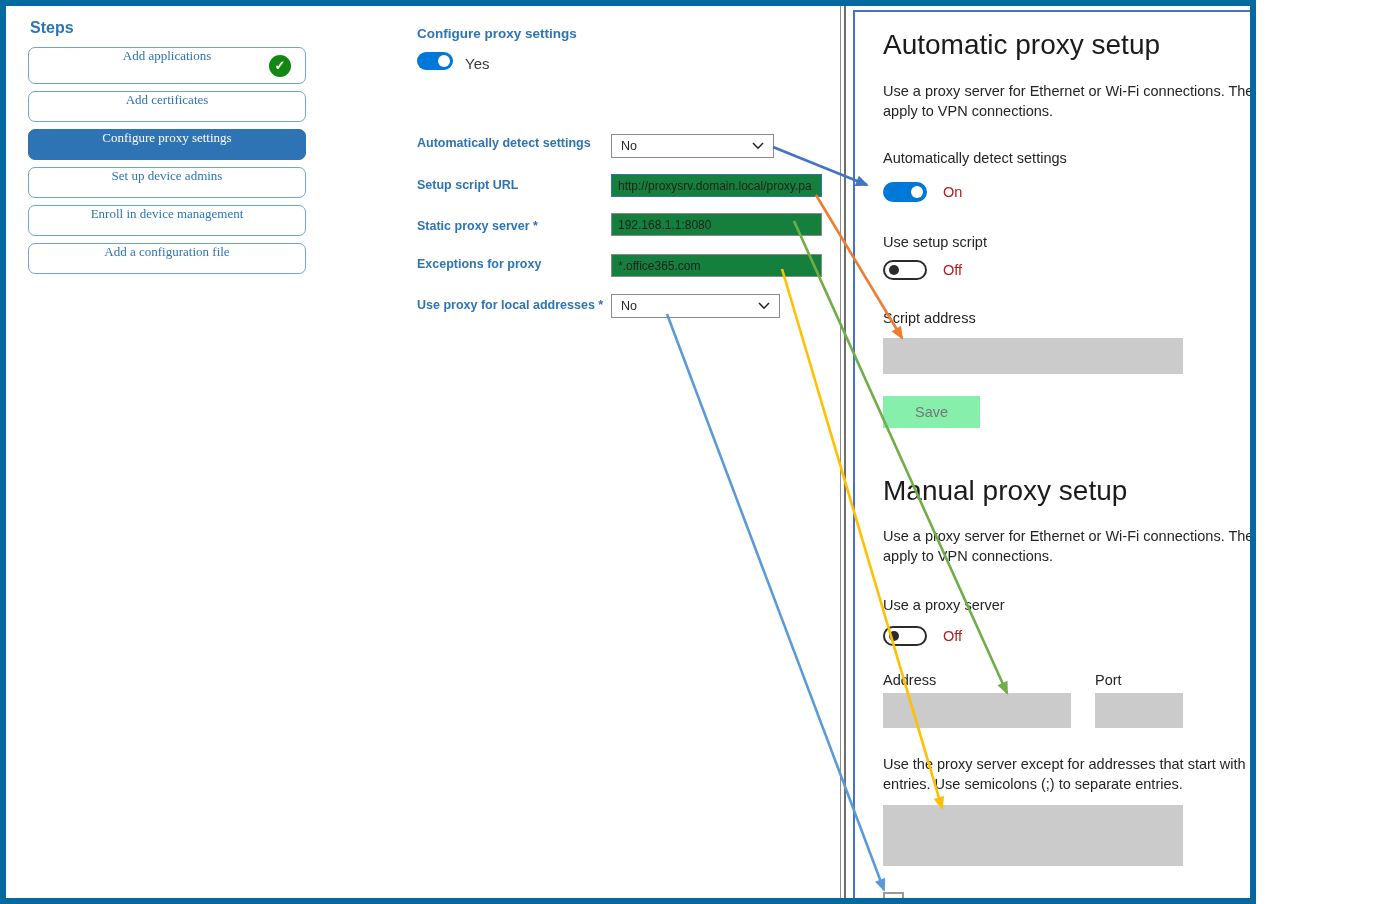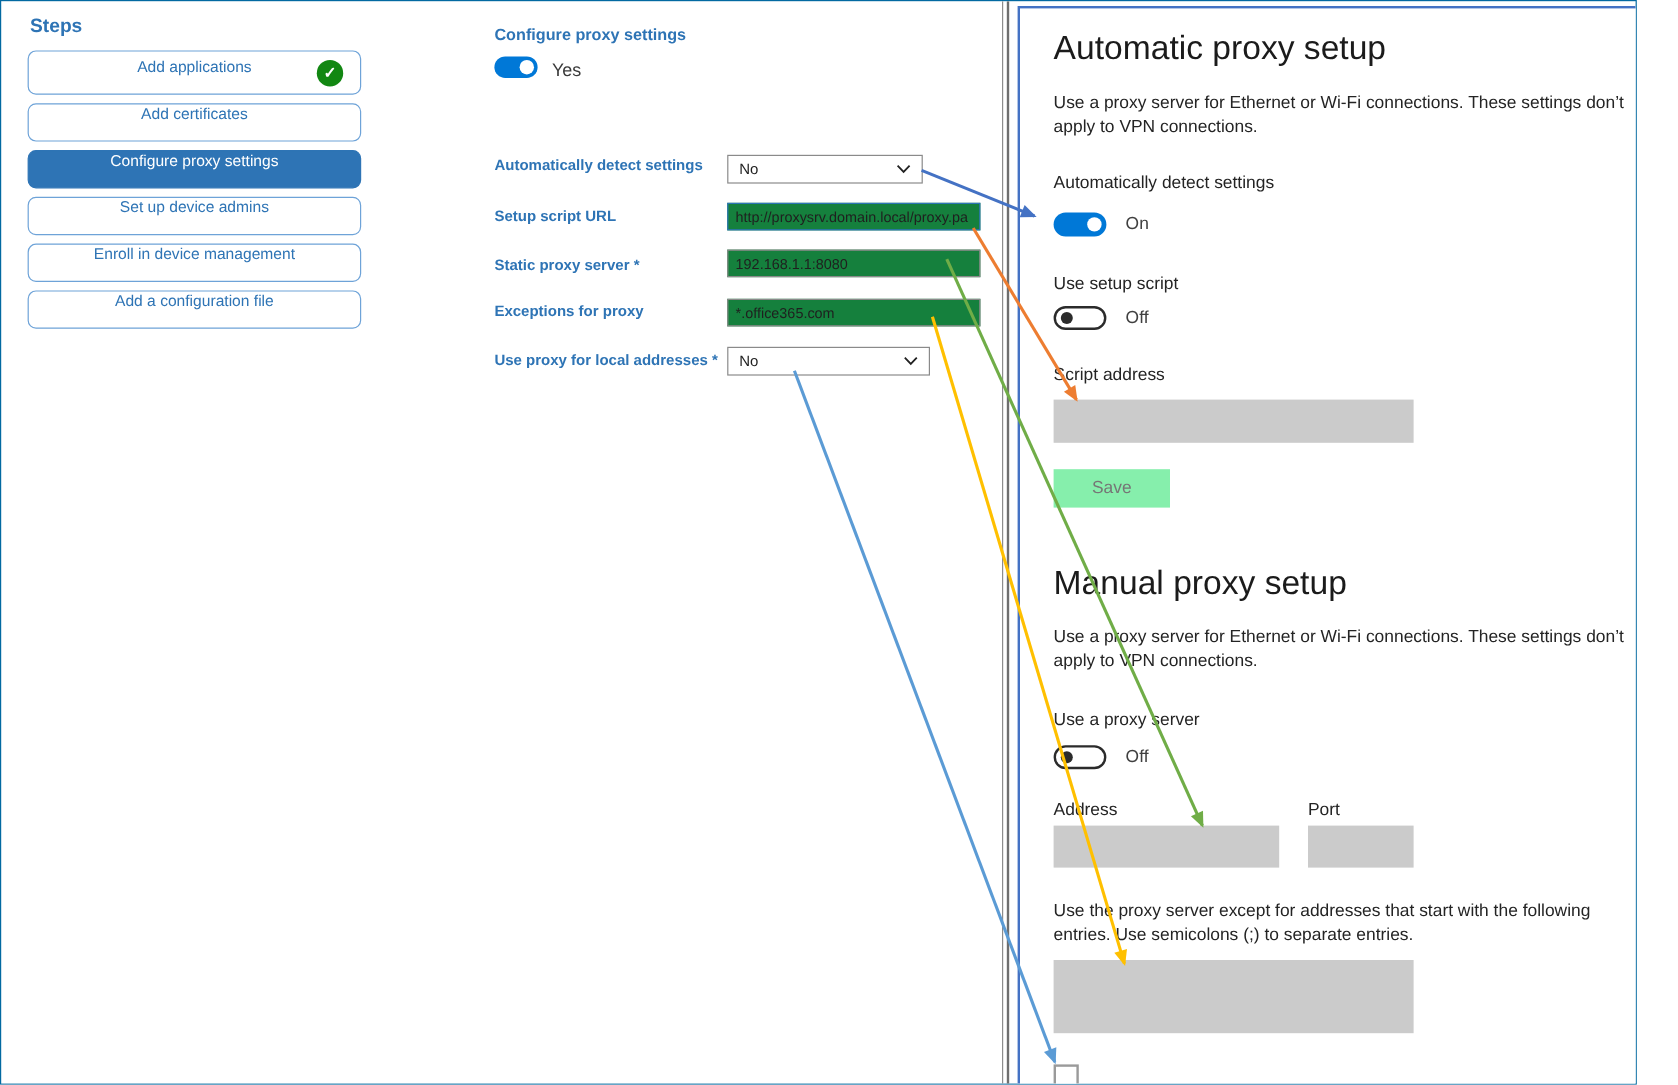--- a/index.html
+++ b/index.html
@@ -1,24 +1,24 @@
 <!DOCTYPE html>
 <html><head>
 <meta charset="utf-8">
 <style>
   html,body{margin:0;padding:0;background:#fff;}
-  .screen{position:relative;width:1364px;height:904px;box-sizing:border-box;
-    border:1px solid #0369a1;overflow:hidden;background:#fff;
+  .screen{position:relative;width:1256px;height:904px;box-sizing:border-box;
+    border:6px solid #0369a1;overflow:hidden;background:#fff;
     font-family:"Liberation Sans",sans-serif;}
   
   .steps-title{position:absolute;left:24px;top:13px;font-size:16px;font-weight:700;color:#2E74B5;}
   .steps-list{position:absolute;left:22px;top:41px;width:278px;display:flex;flex-direction:column;gap:7px;}
   .step{position:relative;height:31px;border:1px solid #6ea3d8;border-radius:7px;background:#fff;
-    color:#2E74B5;font-size:13px;display:flex;align-items:flex-end;justify-content:center;
-    font-family:Liberation Sans, sans-serif;cursor:pointer;box-sizing:border-box;padding:15px;}
+    color:#2E74B5;font-size:13px;display:flex;align-items:flex-start;justify-content:center;
+    font-family:Liberation Serif, serif;cursor:pointer;box-sizing:border-box;padding:0;}
   .step.first{height:37px;}
   .step.active{background:#2E74B5;border-color:#2E74B5;color:#fff;}
   .check{position:absolute;right:14px;top:50%;transform:translateY(-50%);width:22px;height:22px;
     border-radius:50%;background:#128712;color:#fff;font-size:13px;font-weight:700;
     display:flex;align-items:center;justify-content:center;}
   
   .form-title{position:absolute;left:411px;top:20px;font-size:13.5px;font-weight:700;color:#2E74B5;}
   .mini-toggle{position:absolute;left:411px;top:46px;width:36px;height:18px;border-radius:9px;
     background:#0078D7;cursor:pointer;}
   .mini-toggle::after{content:"";position:absolute;right:3px;top:3px;width:12px;height:12px;
@@ -42,21 +42,21 @@
   .panel{position:absolute;left:847px;top:4px;width:549px;height:920px;border:2px solid #4472C4;
     background:#fff;box-sizing:border-box;color:#242424;}
   .panel .h1{position:absolute;left:28px;font-size:28px;font-weight:400;color:#1b1b1b;}
   .panel .desc{position:absolute;left:28px;width:500px;font-size:14.5px;line-height:1.38;color:#242424;}
   .panel .lbl{position:absolute;left:28px;font-size:14.5px;color:#242424;}
   .t-on{position:absolute;left:28px;width:44px;height:20px;border-radius:10px;background:#0078D7;cursor:pointer;}
   .t-on::after{content:"";position:absolute;right:4px;top:4px;width:12px;height:12px;border-radius:50%;background:#fff;}
   .t-off{position:absolute;left:28px;width:44px;height:20px;border-radius:10px;background:#fff;
     border:2px solid #2b2b2b;box-sizing:border-box;cursor:pointer;}
   .t-off::after{content:"";position:absolute;left:4px;top:3px;width:10px;height:10px;border-radius:50%;background:#2b2b2b;}
-  .t-state{position:absolute;font-size:14.5px;color:#404040;left:88px;}
+  .t-state{position:absolute;font-size:14.5px;color:#b91c1c;left:88px;}
   .gray-box{position:absolute;left:28px;background:#cbcbcb;border:none;box-sizing:border-box;
     font-family:inherit;font-size:14px;color:#333;padding:0 8px;}
   .save-btn{position:absolute;left:28px;top:384px;width:97px;height:32px;background:#86efac;border:none;
     font-family:inherit;font-size:14.5px;color:#767676;cursor:pointer;}
   .chk{position:absolute;left:28px;top:880px;width:21px;height:21px;border:2px solid #9a9a9a;
     background:#fff;box-sizing:border-box;cursor:pointer;}
   .chk-label{position:absolute;left:64px;top:881px;font-size:14.5px;color:#6b6b6b;white-space:nowrap;}
   
   #arrows-svg{position:absolute;left:0;top:0;width:1398px;height:904px;pointer-events:none;}
   .chevron{flex:0 0 auto;}

